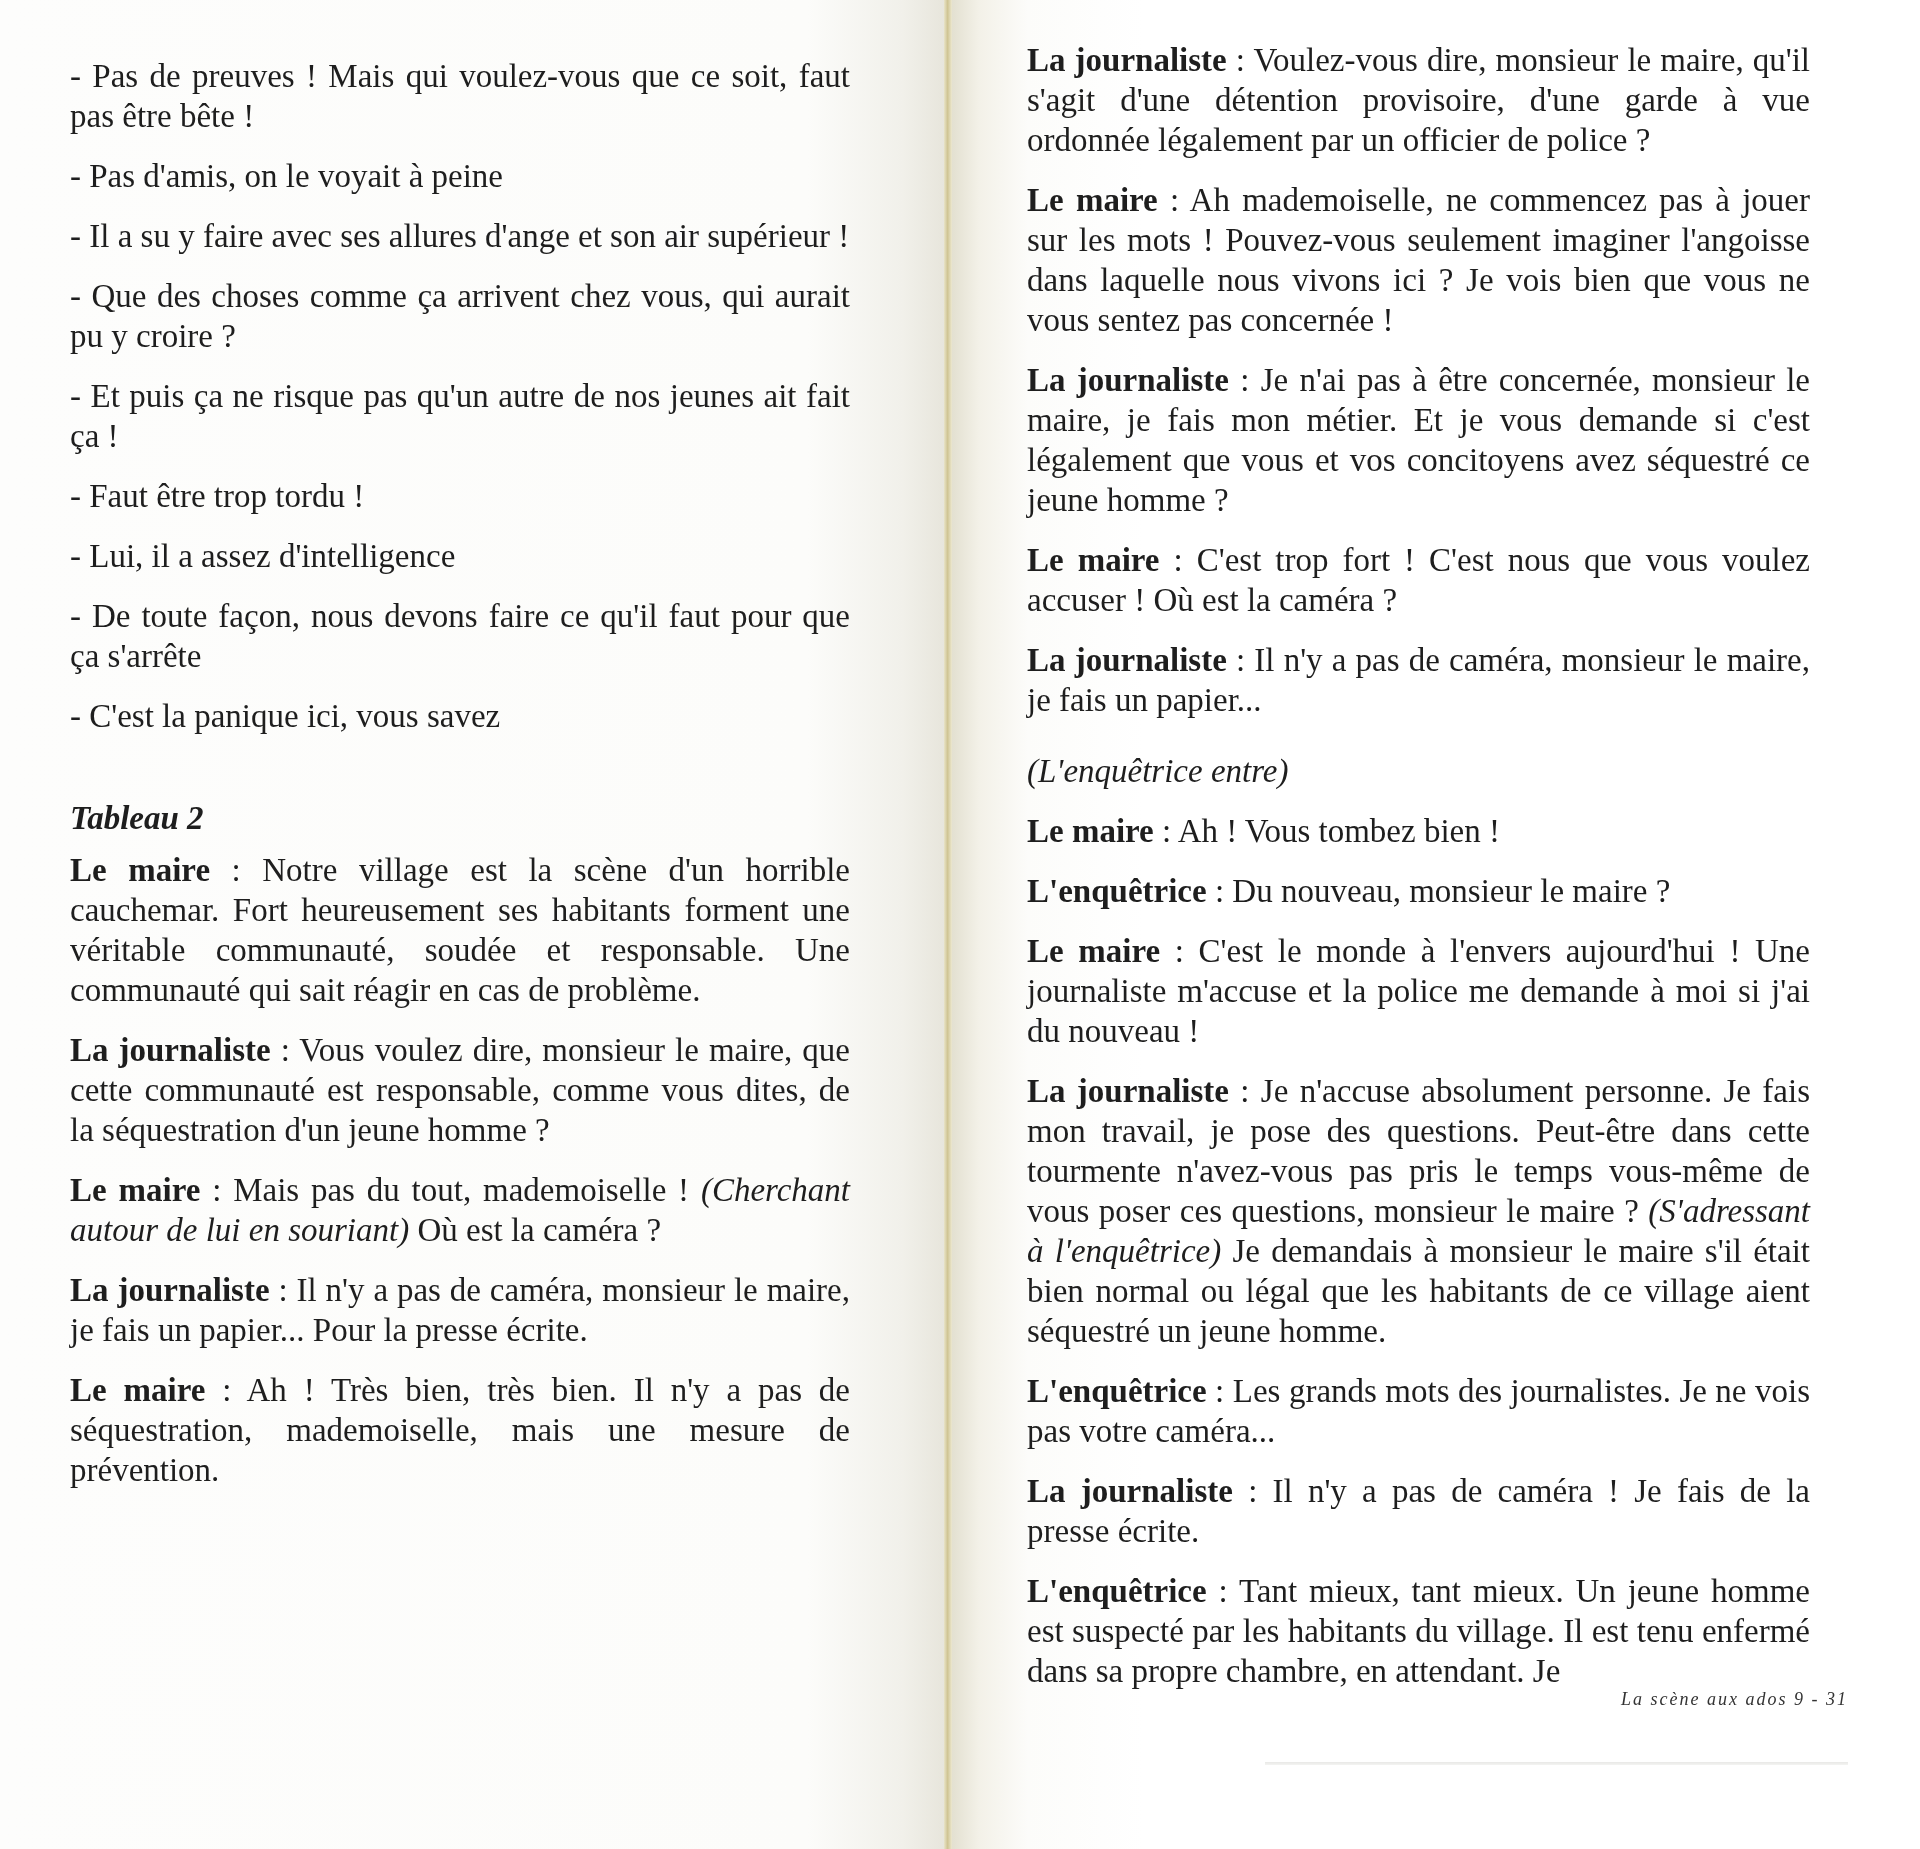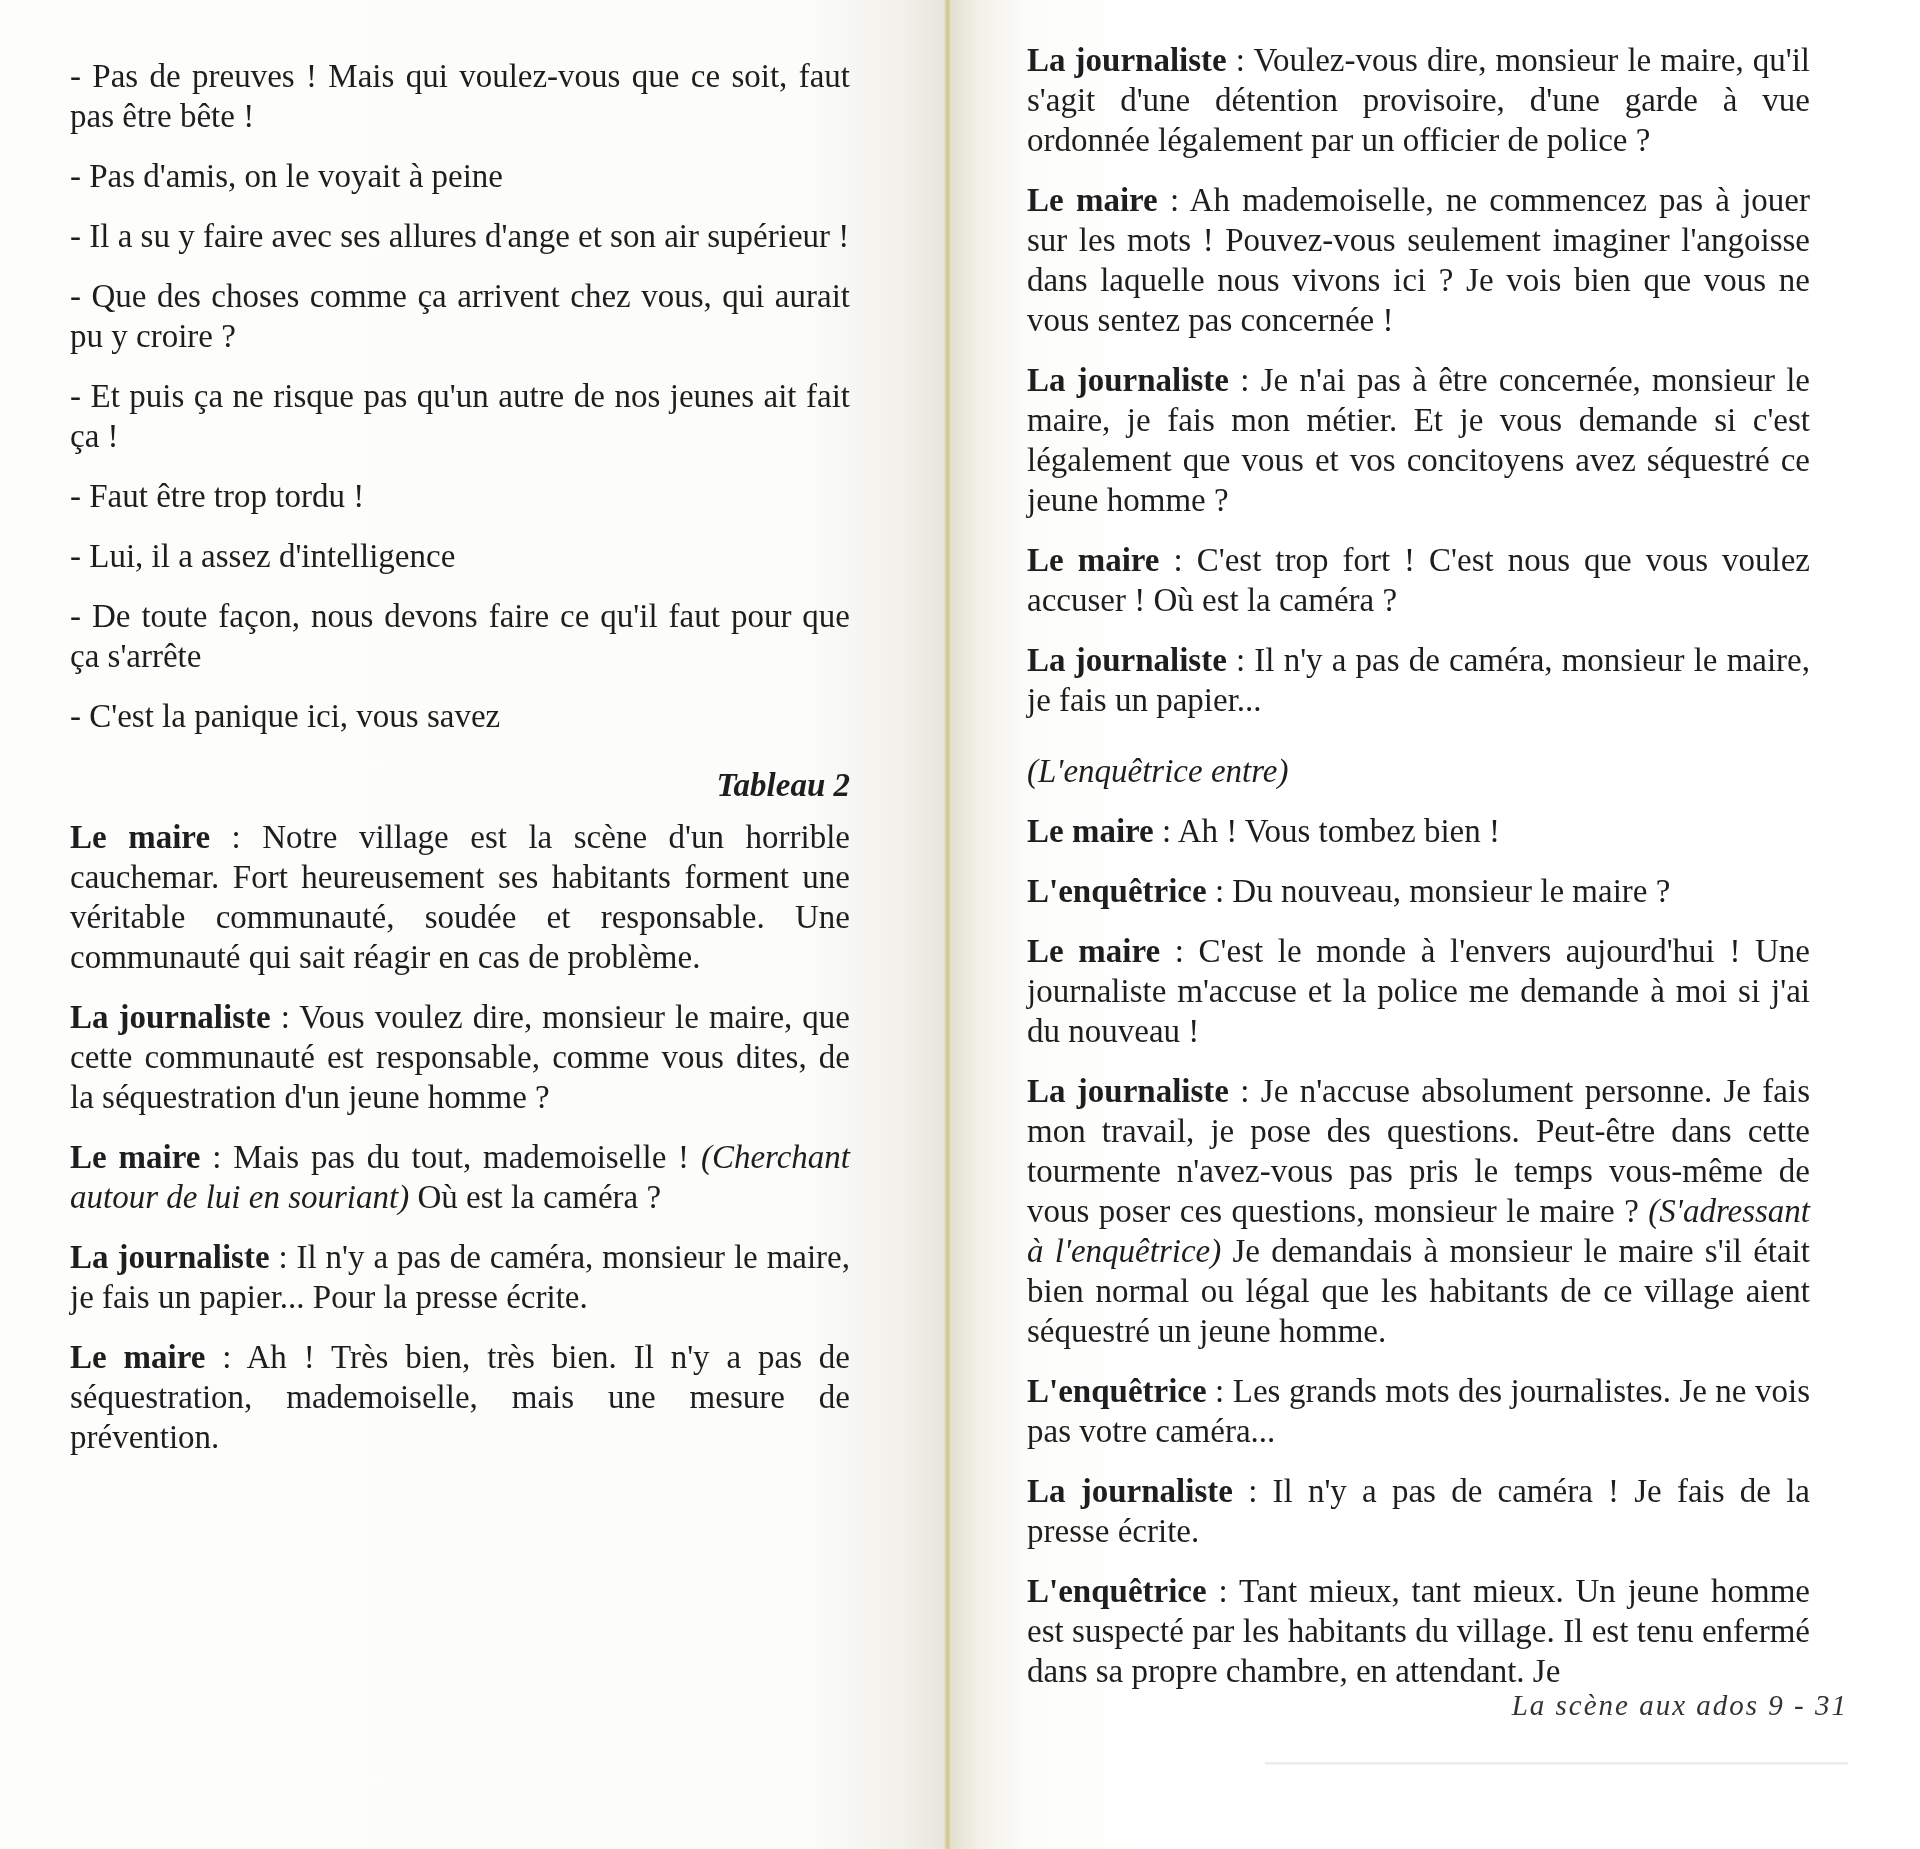--- a/index.html
+++ b/index.html
@@ -17,28 +17,28 @@
   .gutter {
     position: absolute; left: 944px; top: 0; width: 8px; height: 1849px;
     background: linear-gradient(to right, #e9e4c8, #cfc493 45%, #ddd5ae 70%, #ece8d2);
   }
   .col { position: absolute; font-size: 33px; line-height: 40px; text-align: justify; }
   .col-left { left: 70px; top: 56px; width: 780px; }
   .col-right { left: 1027px; top: 40px; width: 783px; }
   .para { margin: 0 0 20px 0; }
   .speaker { font-weight: bold; }
   .stage { font-style: italic; margin-top: 31px; }
-  .heading { text-align: right; font-style: italic; font-weight: bold; font-size: 33px; margin: 29px 0 12px 0; }
+  .heading { text-align: left; font-style: italic; font-weight: bold; font-size: 33px; margin: 62px 0 12px 0; }
   .footer-rule {
     position: absolute; left: 1265px; top: 1762px; width: 583px; height: 3px;
     background: linear-gradient(to bottom, #e8e8e6, #f4f4f2);
   }
   .footer-text {
     position: absolute; right: 72px; top: 1689px;
-    font-style: italic; font-size: 29px; letter-spacing: 2px; color: #333;
+    font-style: italic; font-size: 18px; letter-spacing: 2px; color: #333;
   }
 </style>
 </head>
 <body>
 
 <div class="spread">
   <div class="page page-left"></div>
   <div class="page page-right"></div>
   <div class="gutter"></div>
 

